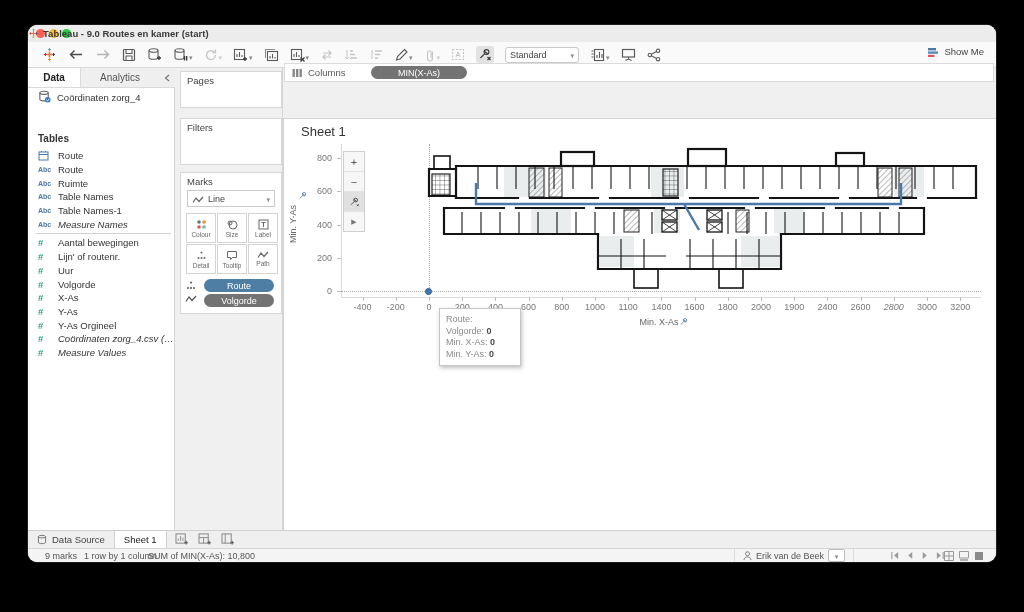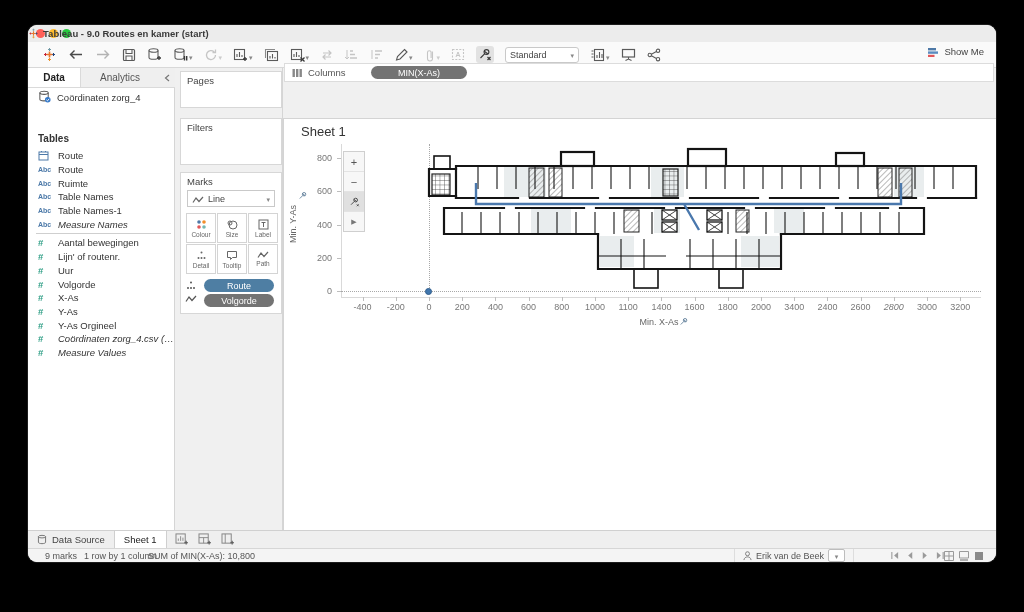--- a/index.html
+++ b/index.html
@@ -553,21 +553,21 @@
         <div class="xtick-lbl" style="left: 344.2px;">1100</div>
         <div class="tickmark-x" style="left: 377.4px;"></div>
         <div class="xtick-lbl" style="left: 377.4px;">1400</div>
         <div class="tickmark-x" style="left: 410.6px;"></div>
         <div class="xtick-lbl" style="left: 410.6px;">1600</div>
         <div class="tickmark-x" style="left: 443.8px;"></div>
         <div class="xtick-lbl" style="left: 443.8px;">1800</div>
         <div class="tickmark-x" style="left: 477px;"></div>
         <div class="xtick-lbl" style="left: 477px;">2000</div>
         <div class="tickmark-x" style="left: 510.2px;"></div>
-        <div class="xtick-lbl" style="left: 510.2px;">3400</div>
+        <div class="xtick-lbl" style="left: 510.2px;">1900</div>
         <div class="tickmark-x" style="left: 543.4px;"></div>
         <div class="xtick-lbl" style="left: 543.4px;">2400</div>
         <div class="tickmark-x" style="left: 576.6px;"></div>
         <div class="xtick-lbl" style="left: 576.6px;">2600</div>
         <div class="tickmark-x" style="left: 609.8px;"></div>
         <div class="xtick-lbl" style="left: 609.8px; font-style: italic;">2800</div>
         <div class="tickmark-x" style="left: 643px;"></div>
         <div class="xtick-lbl" style="left: 643px;">3000</div>
         <div class="tickmark-x" style="left: 676.2px;"></div>
         <div class="xtick-lbl" style="left: 676.2px;">3200</div>
@@ -648,20 +648,26 @@
             <path d="M6.8 5.7 2.5 10M6 3l4 3" stroke="#444" fill="none" stroke-width="1.2"></path>
             <path d="M10 9.5l2.5 2.5M12.5 9.5 10 12" stroke="#444" stroke-width="1.1"></path>
           </svg>
       </div>
       <div class="zbtn">
           <span class="tri">▶</span>
         </div>
     </div>
 
     <div class="markdot"></div>
+    <div class="tooltip" id="tooltip">
+        <div class="tt-row">Route: <b></b></div>
+        <div class="tt-row">Volgorde: <b>0</b></div>
+        <div class="tt-row">Min. X-As: <b>0</b></div>
+        <div class="tt-row">Min. Y-As: <b>0</b></div>
+      </div>
   </div>
 
   <div class="tabsbar">
     <div class="btab">
       <svg width="10" height="11" viewBox="0 0 14 14">
           <ellipse cx="7" cy="3" rx="5" ry="1.8" stroke="#666" fill="none" stroke-width="1.2"></ellipse>
           <path d="M2 3v8c0 1 2.2 1.8 5 1.8s5-.8 5-1.8V3" stroke="#666" fill="none" stroke-width="1.2"></path>
         </svg>
       <span>Data Source</span>
     </div>

